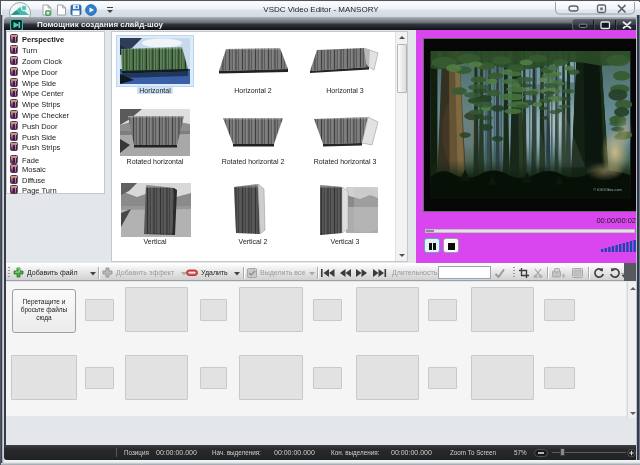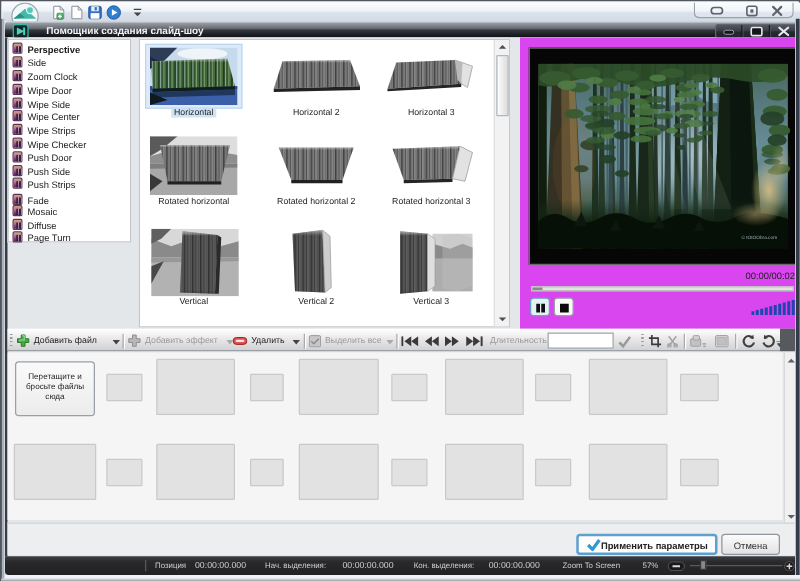--- a/index.html
+++ b/index.html
@@ -68,20 +68,21 @@
   background:linear-gradient(#fbfbfb,#e2e2e2); border:1px solid #8e959e; border-radius:3px;
   font-size:7.5px; color:#333; text-align:center; padding-top:4px;}
 .sbtext { position:absolute; top:4px; }
 .sbnum { position:absolute; top:3.5px; font-size:7px; }
 </style>
 </head>
 <body>
 <div id="win">
 
   <div id="titlebar">
+    <div id="apptitle">VSDC Video Editor - MANSORY</div>
 
     <svg class="abs" style="left:6px;top:0px" width="24" height="15" viewBox="0 0 24 15">
       <circle cx="12" cy="11" r="10.5" fill="#f2f8fa" stroke="#9aa8ae" stroke-width="1"></circle>
       <path d="M2.8 13 L12 5 L21.2 13 Z" fill="#46b8aa"></path>
       <path d="M2.8 13 L8 8.5 L12 12 Z" fill="#2e8e84"></path>
       <circle cx="16" cy="6" r="2.8" fill="#52c8ba" stroke="#e8f4f6" stroke-width="1"></circle>
     </svg>
 
     <svg class="abs" style="left:39px;top:2px" width="12" height="12" viewBox="0 0 12 12">
       <path d="M2 1 h5 l3 3 v7 h-8 z" fill="#fff" stroke="#8a8f96" stroke-width="0.8"></path>
@@ -151,21 +152,21 @@
       </svg>
     </div>
     <div id="dlgbody">
       <div id="leftpanel">
         <div class="litem" style="top:2px;font-weight:bold">
             <span class="licon"></span>
             <span class="ltext">Perspective</span>
           </div>
         <div class="litem" style="top:13px">
             <span class="licon"></span>
-            <span class="ltext">Side</span>
+            <span class="ltext">Turn</span>
           </div>
         <div class="litem" style="top:24px">
             <span class="licon"></span>
             <span class="ltext">Zoom Clock</span>
           </div>
         <div class="litem" style="top:35px">
             <span class="licon"></span>
             <span class="ltext">Wipe Door</span>
           </div>
         <div class="litem" style="top:46px">
@@ -661,26 +662,20 @@
         <div class="ph" style="left:538px;top:85px;width:31px;height:22px"></div>
       </div>
       <div id="tlscroll">
         <svg class="abs" style="left:1px;top:3px" width="8" height="8" viewBox="0 0 8 8">
             <path d="M1 5 L4 2 L7 5 Z" fill="#606060"></path>
           </svg>
         <svg class="abs" style="left:1px;top:127px" width="8" height="8" viewBox="0 0 8 8">
             <path d="M1 3 L4 6 L7 3 Z" fill="#606060"></path>
           </svg>
       </div>
-      <div id="btnrow">
-        <div id="applybtn">Применить параметры<svg class="abs" style="left:6px;top:2px" width="12" height="10" viewBox="0 0 12 10">
-              <path d="M1.5 5 L5 8.5 L10.5 1" fill="none" stroke="#2e9ad0" stroke-width="2.6"></path>
-            </svg></div>
-        <div id="cancelbtn">Отмена</div>
-      </div>
     </div>
     <div id="dlgstatus">
       <div class="abs" style="left:112px;top:3px;width:1px;height:9px;background:#55585c"></div>
       <div class="sbtext abs" style="left:120px">Позиция</div>
       <div class="sbnum abs" style="left:152px">00:00:00.000</div>
       <div class="sbtext abs" style="left:208px">Нач. выделения:</div>
       <div class="sbnum abs" style="left:270px">00:00:00.000</div>
       <div class="sbtext abs" style="left:327px">Кон. выделения:</div>
       <div class="sbnum abs" style="left:387px">00:00:00.000</div>
       <div class="sbtext abs" style="left:446px">Zoom To Screen</div>

